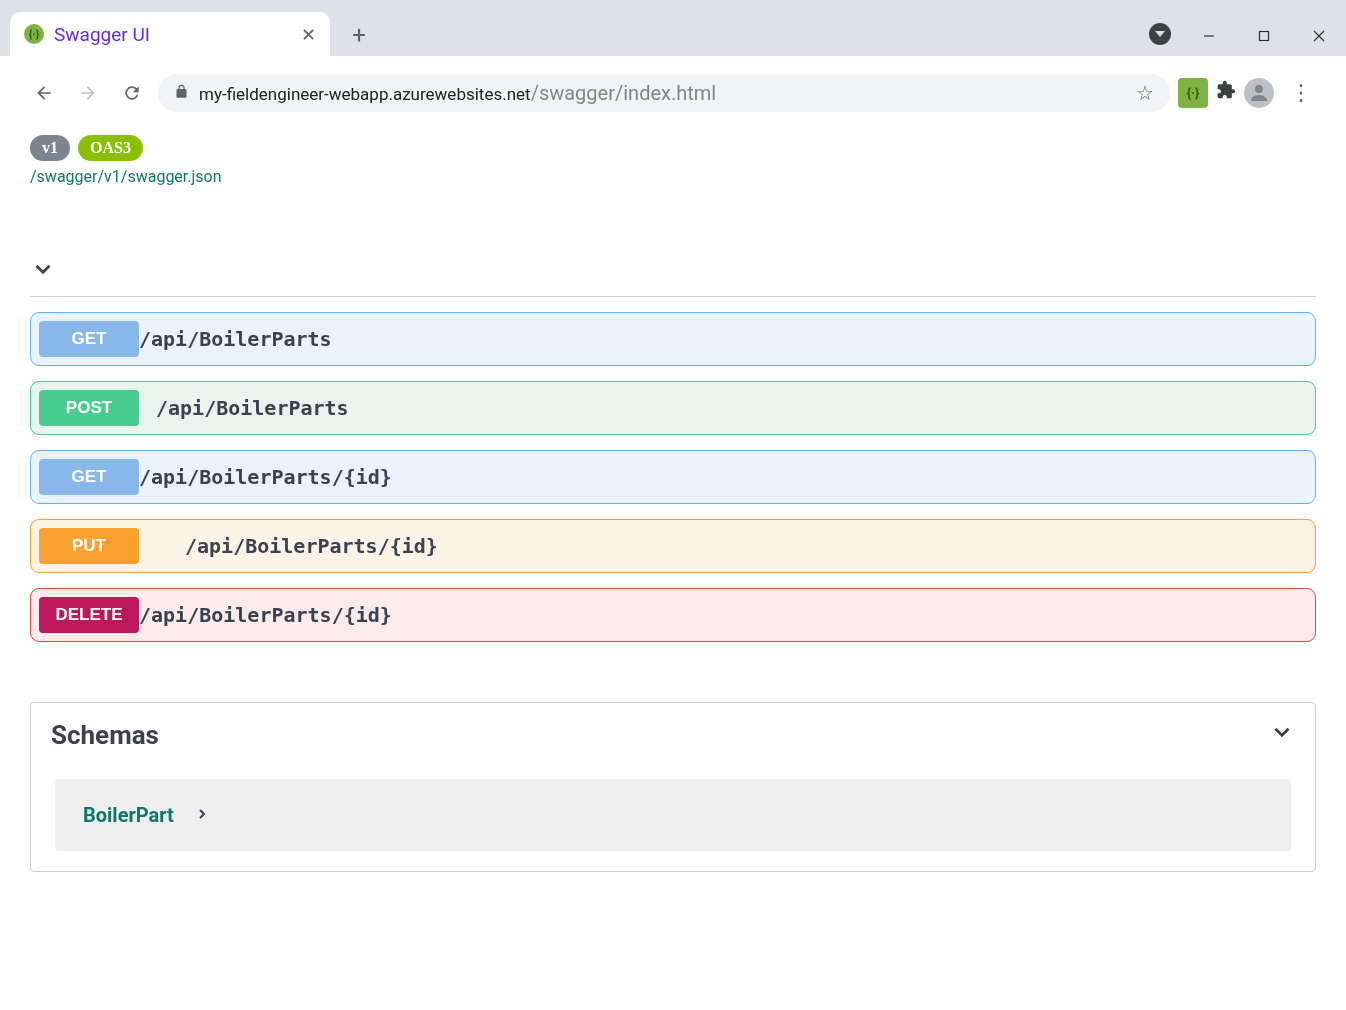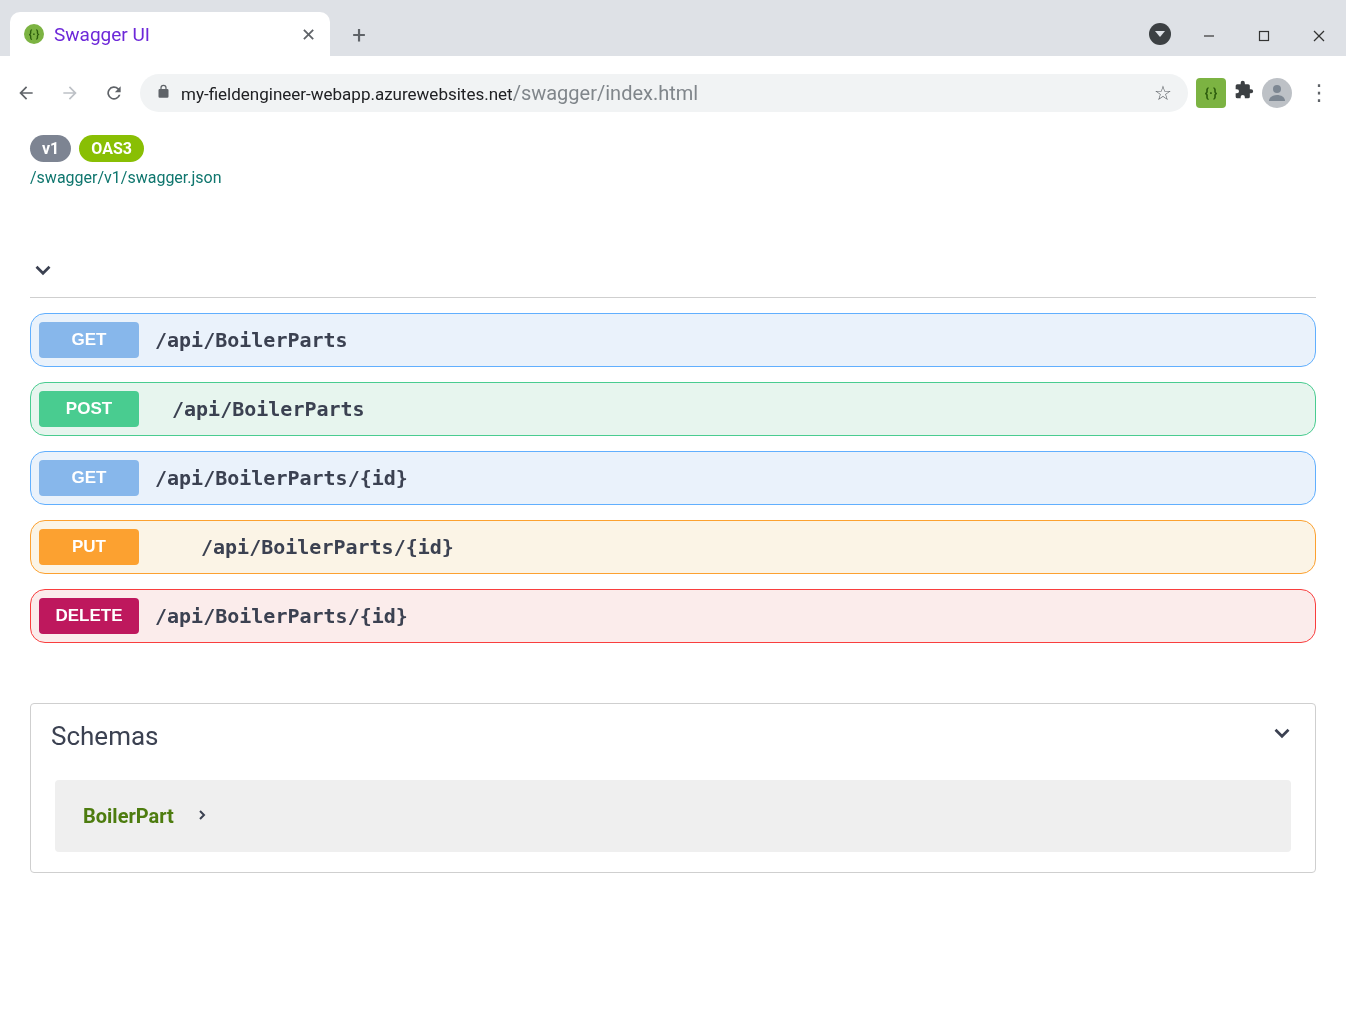--- a/index.html
+++ b/index.html
@@ -11,21 +11,21 @@
   .tab { background: #fff; height: 44px; border-radius: 10px 10px 0 0; display: flex; align-items: center; padding: 0 14px; min-width: 320px; gap: 10px; }
   .favicon { width: 20px; height: 20px; border-radius: 50%; background: #7cb342; display: flex; align-items: center; justify-content: center; font-size: 11px; font-weight: bold; color: #2e5e0e; }
   .tab-title { font-size: 19px; color: #6d28d9; flex: 1; }
   .tab-close { font-size: 18px; color: #5f6368; cursor: pointer; }
   .newtab { width: 34px; height: 34px; display: flex; align-items: center; justify-content: center; margin-left: 12px; font-size: 24px; color: #5f6368; cursor: pointer; margin-bottom: 4px; }
   .win-controls { margin-left: auto; display: flex; align-items: center; height: 40px; margin-top: -8px; }
   .win-btn { width: 55px; height: 30px; display: flex; align-items: center; justify-content: center; color: #333; font-size: 14px; }
   .chrome-dot { width: 22px; height: 22px; background: #3c4043; border-radius: 50%; display:flex; align-items:center; justify-content:center; margin-right: 10px; margin-top: -4px; }
   .chrome-dot::after { content:''; border-left:5px solid transparent; border-right:5px solid transparent; border-top:6px solid #dee1e6; }
   
-  .toolbar { background: #fff; height: 74px; display: flex; align-items: center; padding: 0 8px; gap: 8px; border-bottom: 1px solid #dadce0; }
+  .toolbar { background: #fff; height: 74px; display: flex; align-items: center; padding: 0 26px; gap: 8px; border-bottom: 1px solid #dadce0; }
   .nav-btn { width: 36px; height: 36px; border-radius: 50%; display: flex; align-items: center; justify-content: center; color: #5f6368; font-size: 20px; }
   .nav-btn.disabled { color: #bdc1c6; }
   .addrbar { flex: 1; height: 38px; background: #f1f3f4; border-radius: 19px; display: flex; align-items: center; padding: 0 16px; font-size: 17px; color: #5f6368; gap: 10px; }
   .addrbar .path { color: #80868b; }
   .addrbar .host { color: #202124; }
   .lock { color: #5f6368; }
   .star { margin-left: auto; color: #5f6368; font-size: 20px; }
   .ext-icon { width: 30px; height: 30px; background: #7cb342; border-radius: 4px; display:flex; align-items:center; justify-content:center; font-size:13px; font-weight:bold; color:#2e5e0e; }
   .puzzle { font-size: 20px; color: #3c4043; }
   .avatar { width: 30px; height: 30px; background: #bdc1c6; border-radius: 50%; display:flex; align-items:center; justify-content:center; }
@@ -34,47 +34,47 @@
   
   
   .page { height: calc(1010px - 115px); overflow-y: scroll; background: #fff; }
   .page::-webkit-scrollbar { width: 18px; }
   .page::-webkit-scrollbar-track { background: #f1f1f1; }
   .page::-webkit-scrollbar-thumb { background: #c1c1c1; }
   .page::-webkit-scrollbar-button { background:#f1f1f1; height:18px; display:block; }
   
   .swagger { padding: 20px 30px; }
   .api-title { font-size: 44px; font-weight: 800; color: #3b4151; display: flex; align-items: center; gap: 8px; }
-  .badge { font-size: 16px; font-weight: 700; padding: 4px 12px; border-radius: 40px; color: #fff; }
+  .badge { font-size: 16px; font-weight: 700; padding: 4px 12px; border-radius: 40px; color: #fff; font-family: Liberation Serif, serif; }
   .badge.v { background: #7d8492; }
   .badge.oas { background: #89bf04; }
   .spec-link { color: #0f766e; font-size: 16px; text-decoration: none; display: inline-block; margin-top: 6px; }
   
   .section { margin-top: 70px; }
   .section-header { display: flex; align-items: center; justify-content: space-between; border-bottom: 1px solid #cfcfcf; padding-bottom: 8px; cursor: pointer; }
   .section-title { font-size: 32px; font-weight: 800; color: #3b4151; }
   .chev { font-size: 26px; color: #3b4151; }
   
-  .op { border: 1px solid; border-radius: 15px; margin-top: 15px; display: flex; align-items: center; padding: 8px; cursor: pointer; }
+  .op { border: 1px solid; border-radius: 9px; margin-top: 15px; display: flex; align-items: center; padding: 8px; cursor: pointer; }
   .op.get { background: #eaf2fb; border-color: #61affe; }
   .op.post { background: #e7f5ee; border-color: #49cc90; gap: 17px; }
   .op.put { background: #fbf4e6; border-color: #fca130; gap: 46px; }
   .op.delete { background: #fbeceb; border-color: #f93e3e; }
   .method { min-width: 100px; text-align: center; padding: 8px 0; border-radius: 4px; color: #fff; font-weight: 700; font-size: 17px; font-family: sans-serif; }
   .op.get .method { background: #87b7eb; }
   .op.post .method { background: #49cc90; }
   .op.put .method { background: #fca130; }
   .op.delete .method { background: #be185d; padding:8px 6px; min-width:100px; }
-  .path { font-family: ui-monospace, Menlo, Consolas, monospace; font-size: 20px; font-weight: 700; color: #3b4151; margin-left: 16px; }
+  .path { font-family: ui-monospace, Menlo, Consolas, monospace; font-size: 20px; font-weight: 700; color: #3b4151; }
   
   .schemas { margin-top: 60px; border: 1px solid #cfcfcf; border-radius: 4px; }
   .schemas-header { padding: 16px 20px; display: flex; justify-content: space-between; align-items: center; cursor: pointer; }
-  .schemas-title { font-size: 26px; font-weight: 400; color: #3b4151; }
+  .schemas-title { font-size: 26px; font-weight: 700; color: #3b4151; }
   .schema-item { margin: 12px 24px 20px; background: #efefef; border-radius: 4px; padding: 24px 28px; display: flex; align-items: center; gap: 20px; cursor: pointer; }
-  .schema-name { font-size: 20px; font-weight: 700; color: #4d7c0f; }
+  .schema-name { font-size: 20px; font-weight: 700; color: #0f766e; }
   .schema-arrow { font-size: 20px; color: #3b4151; }
 </style>
 </head>
 <body>
 
 <div class="browser-chrome">
   <div class="titlebar">
     <div class="tab">
       <span class="favicon">{·}</span>
       <span class="tab-title">Swagger UI</span>

